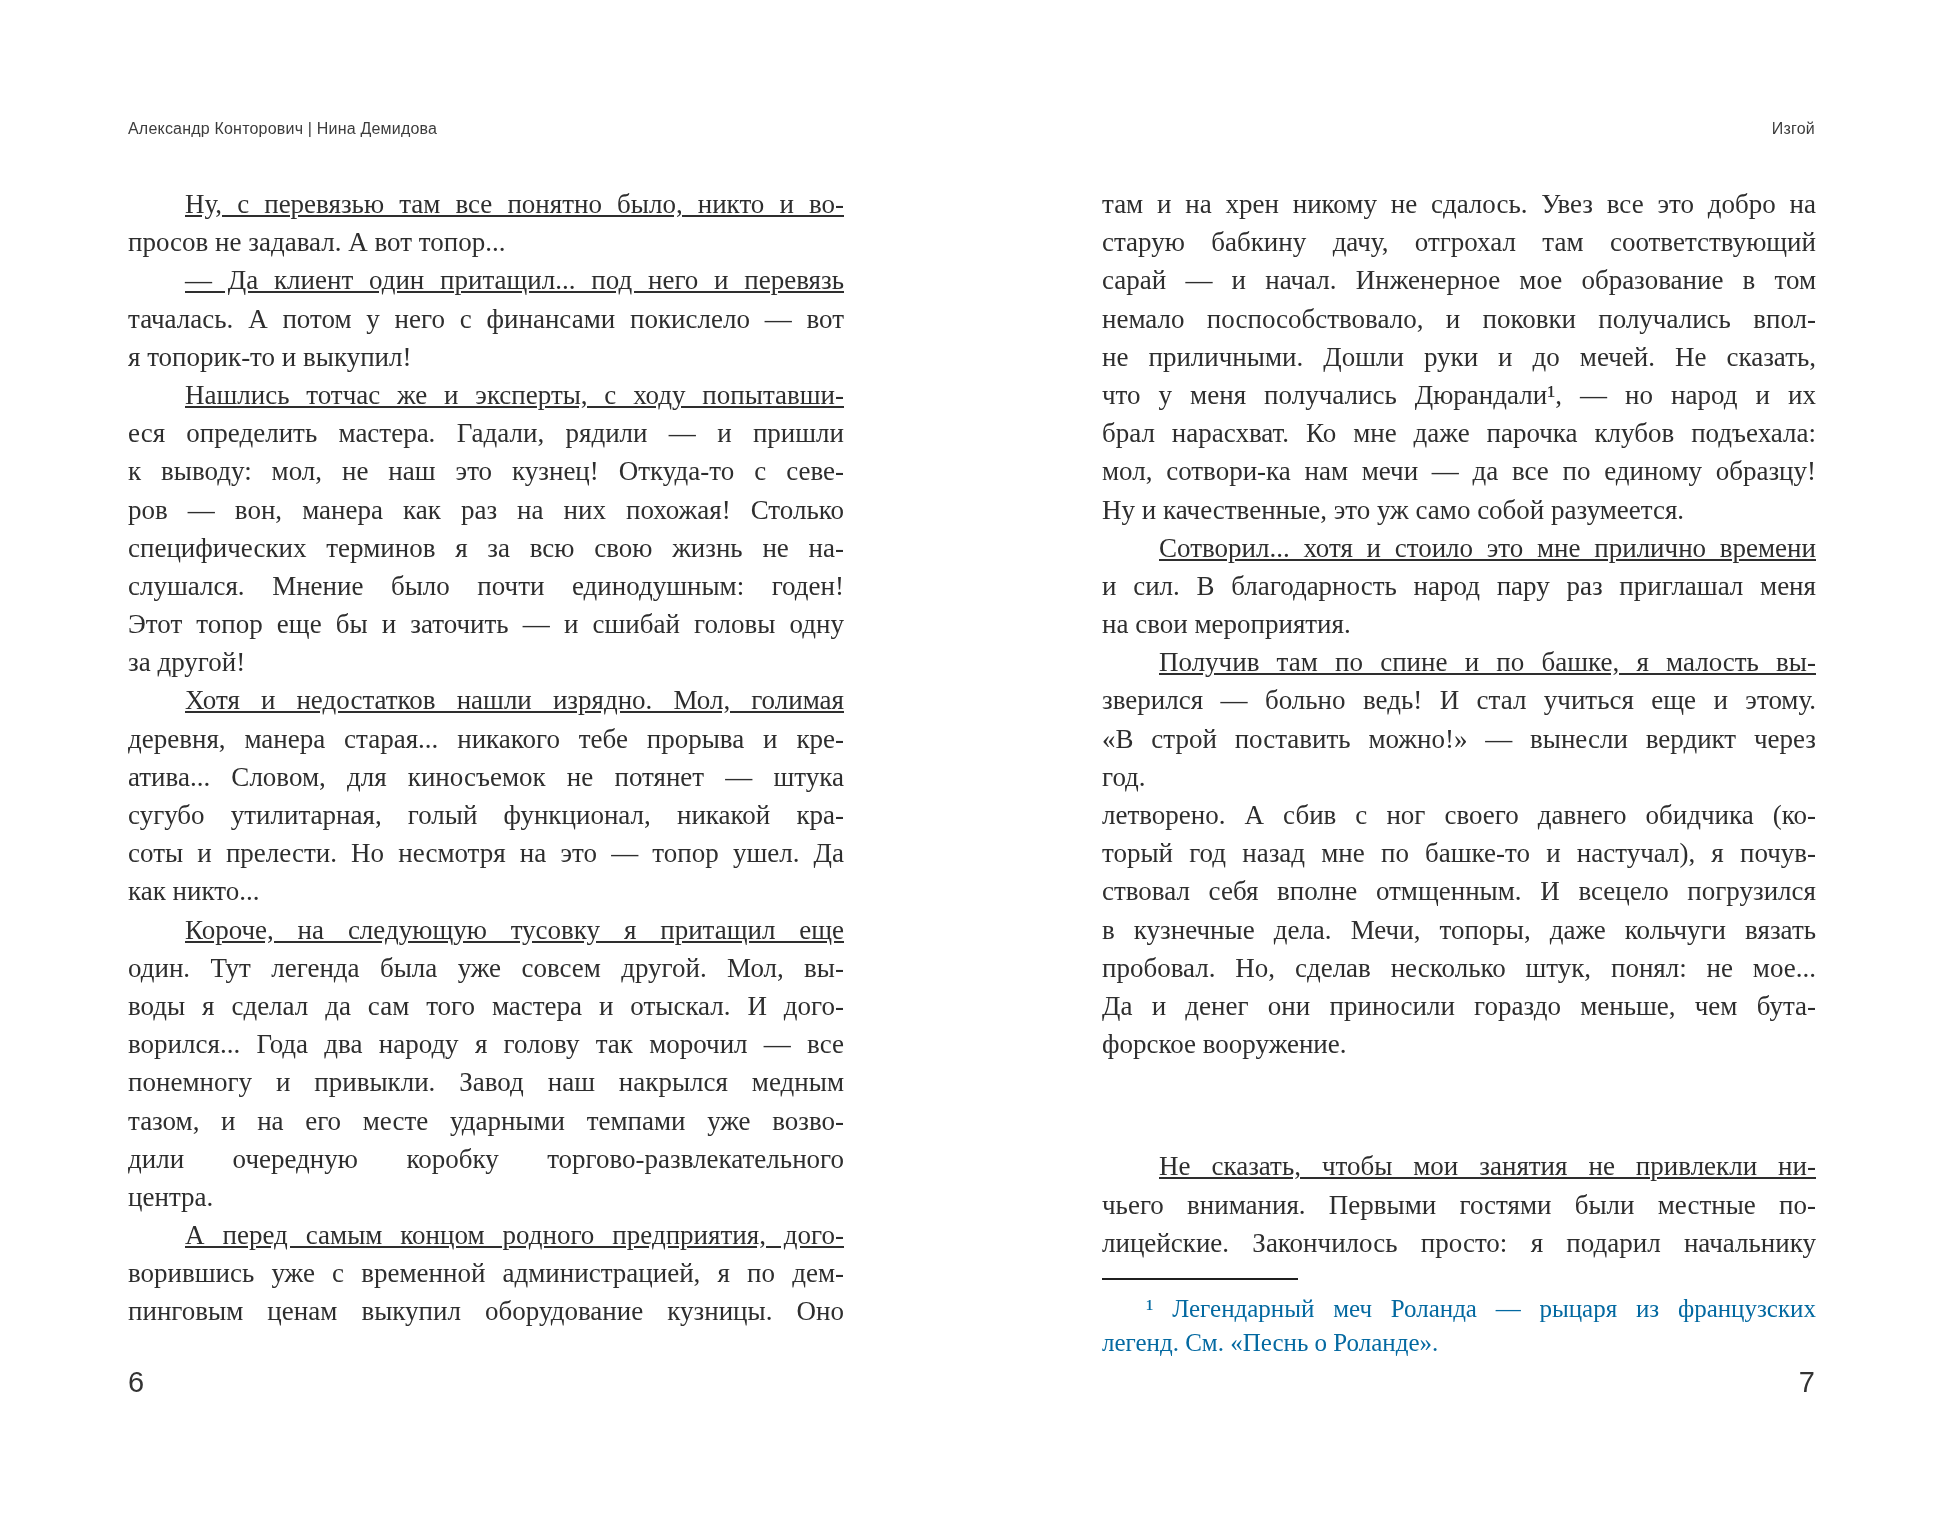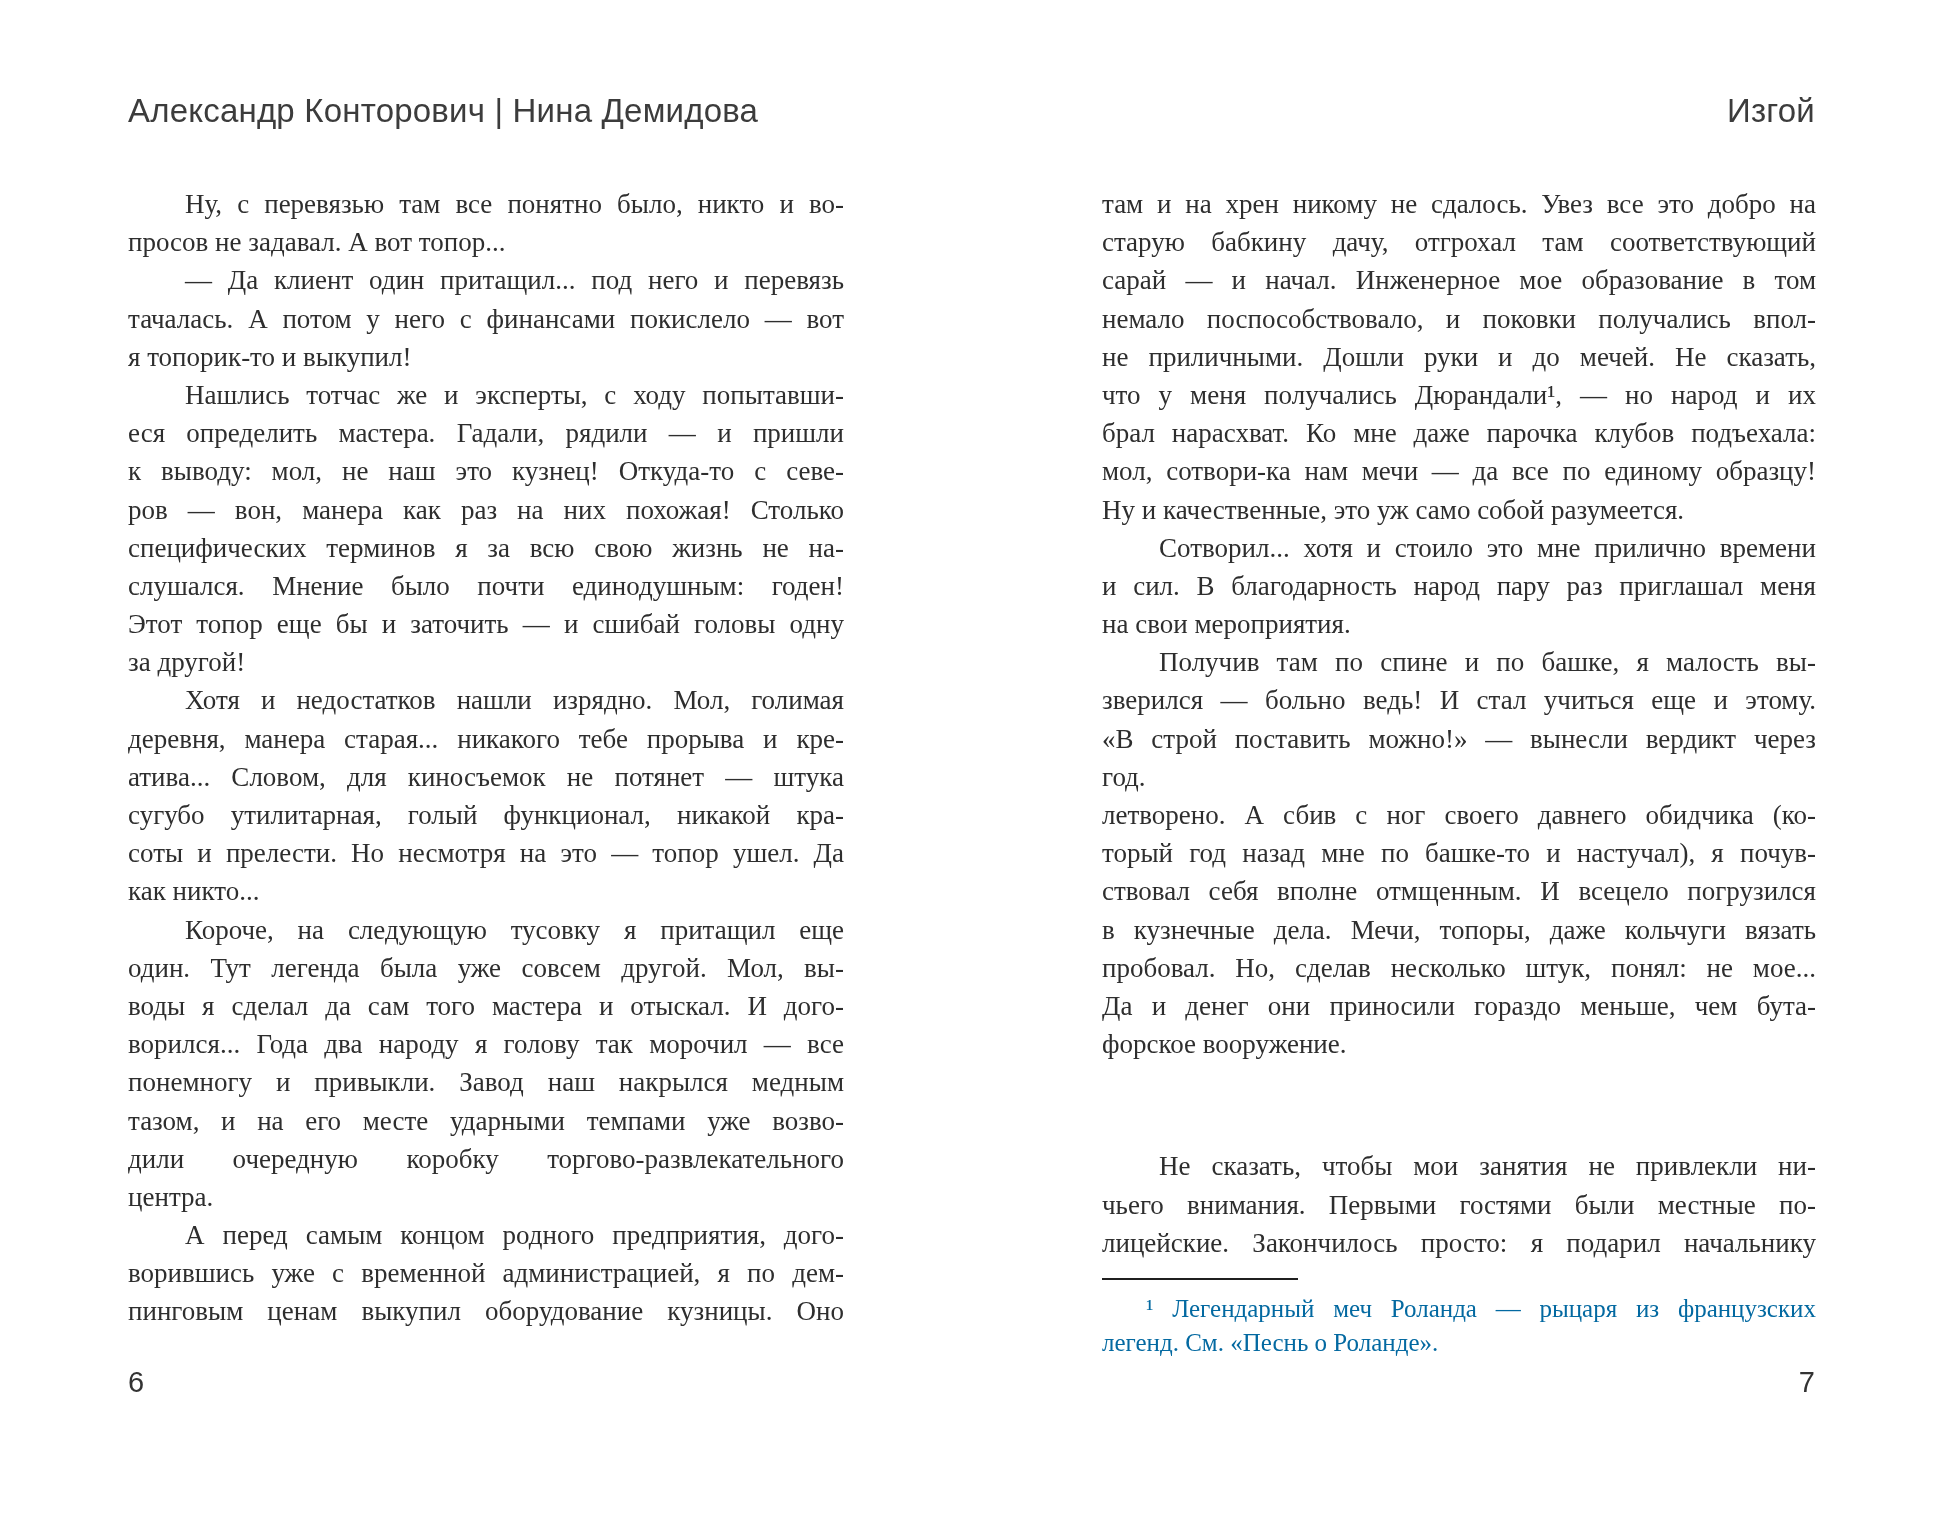--- a/index.html
+++ b/index.html
@@ -9,23 +9,23 @@
     width: 1946px;
     height: 1520px;
     background: #ffffff;
     font-family: "Liberation Serif", "DejaVu Serif", serif;
     color: #2e2e2e;
     overflow: hidden;
   }
 
   .running-head {
     position: absolute;
-    top: 96px;
+    top: 114px;
     font-family: "Liberation Sans", "DejaVu Sans", sans-serif;
-    font-size: 33px;
+    font-size: 16px;
     line-height: 30px;
     color: #3c3c3c;
     letter-spacing: 0.2px;
     white-space: nowrap;
   }
   .running-head.left  { left: 128px; }
   .running-head.right { right: 131px; }
 
   .column {
     position: absolute;
@@ -39,21 +39,21 @@
 
   .para { margin: 0; }
   .para.gap { margin-top: 84px; }
 
   .line {
     white-space: nowrap;
     text-align: justify;
     text-align-last: justify;
     height: 38.2px;
   }
-  .line.indent { text-indent: 57px; }
+  .line.indent { text-indent: 57px; text-decoration: underline; }
   .line.end { text-align-last: left; }
 
   .footnote { margin-top: 16px; }
   .footnote-rule {
     width: 196px;
     height: 2px;
     background: #1f1f1f;
     margin: 0 0 12px 0;
   }
   .fn-line {

